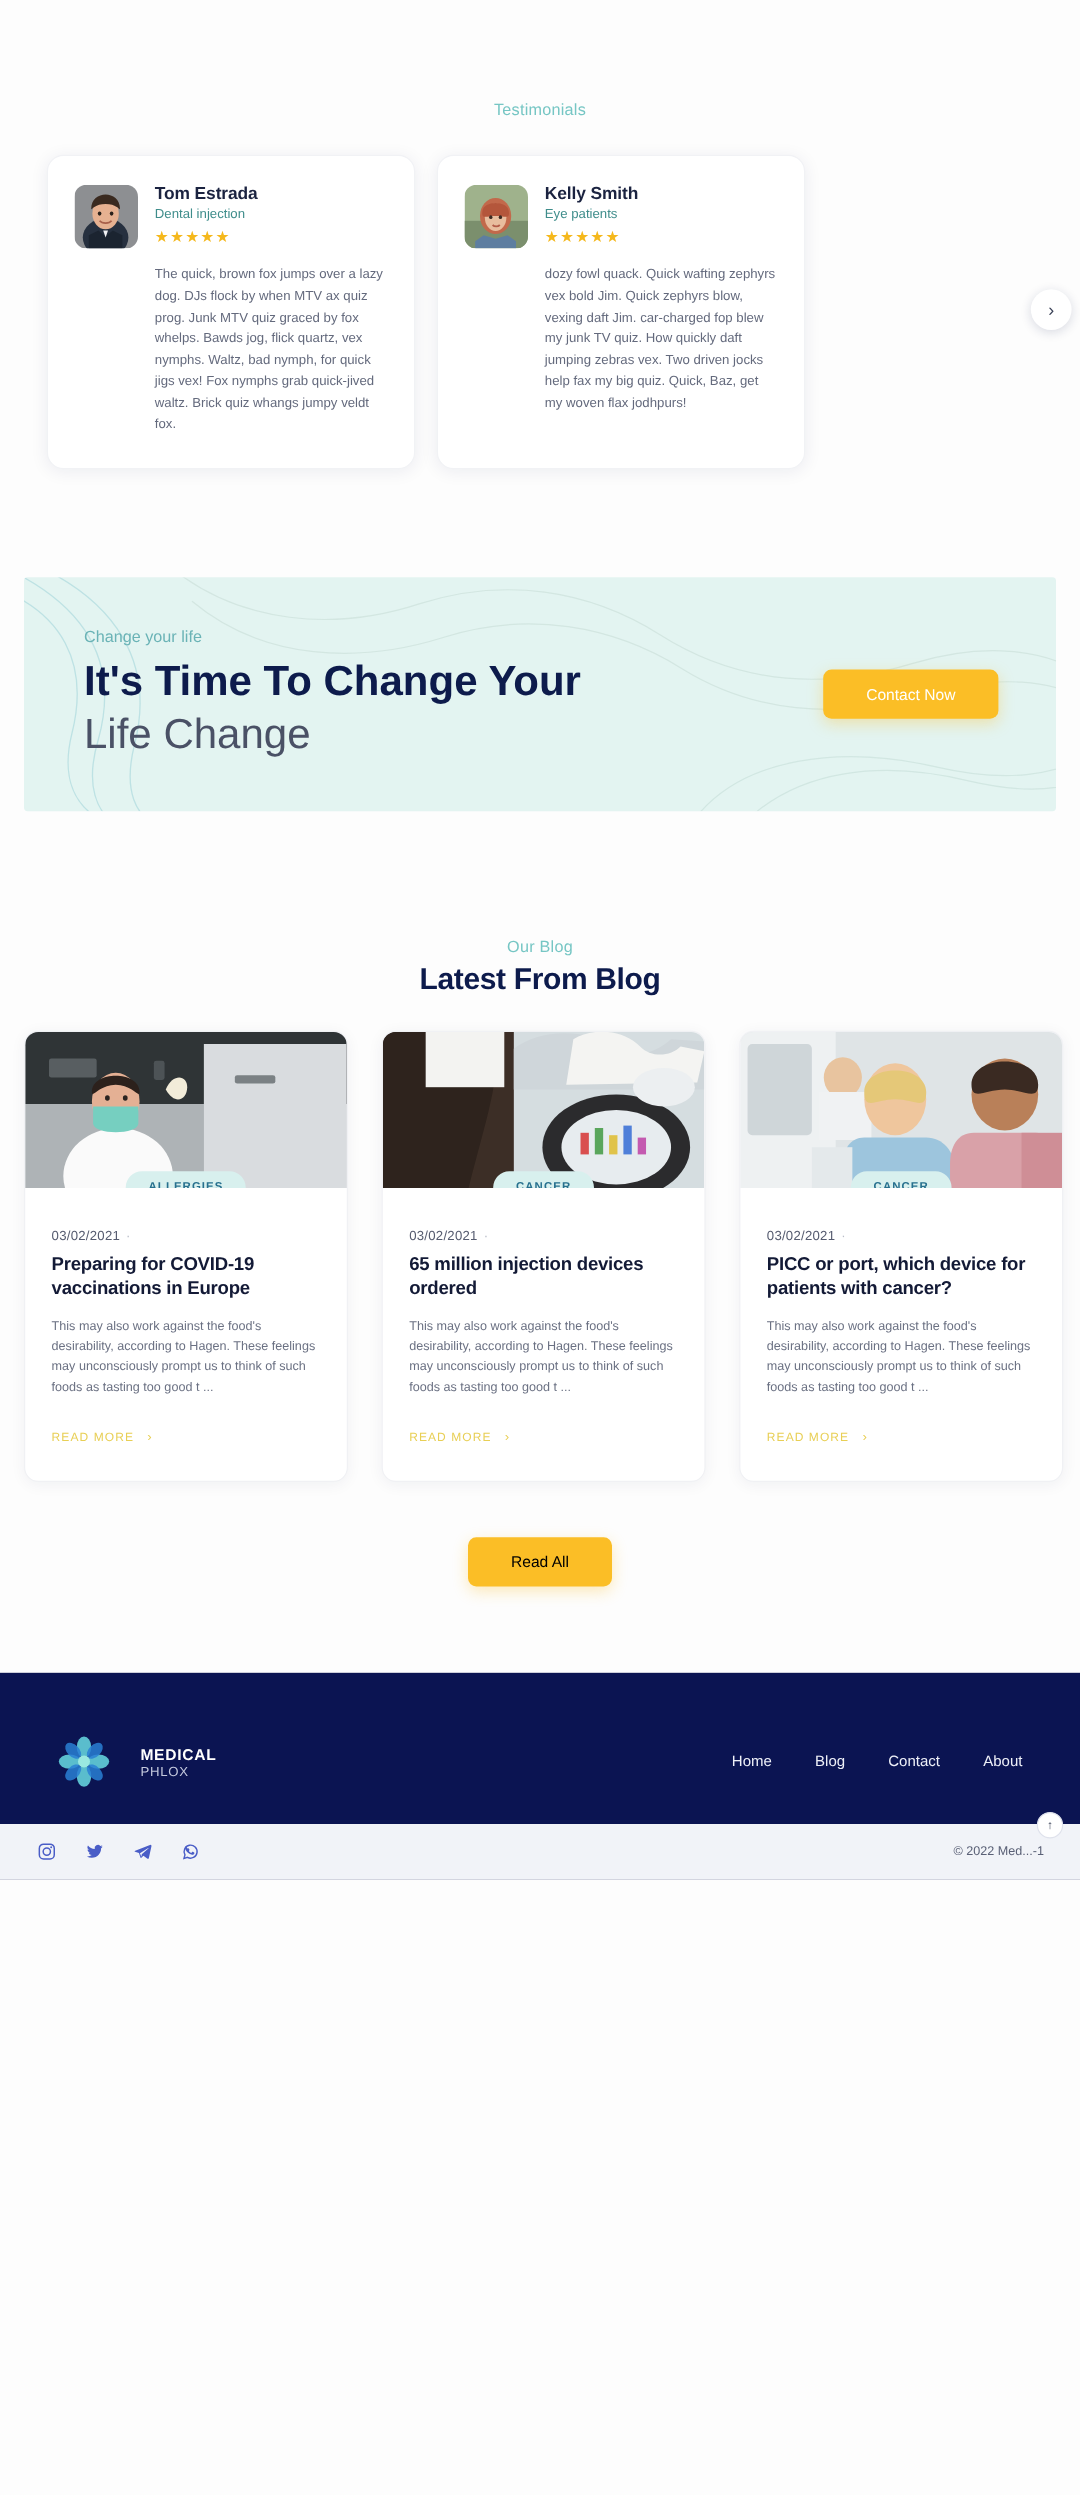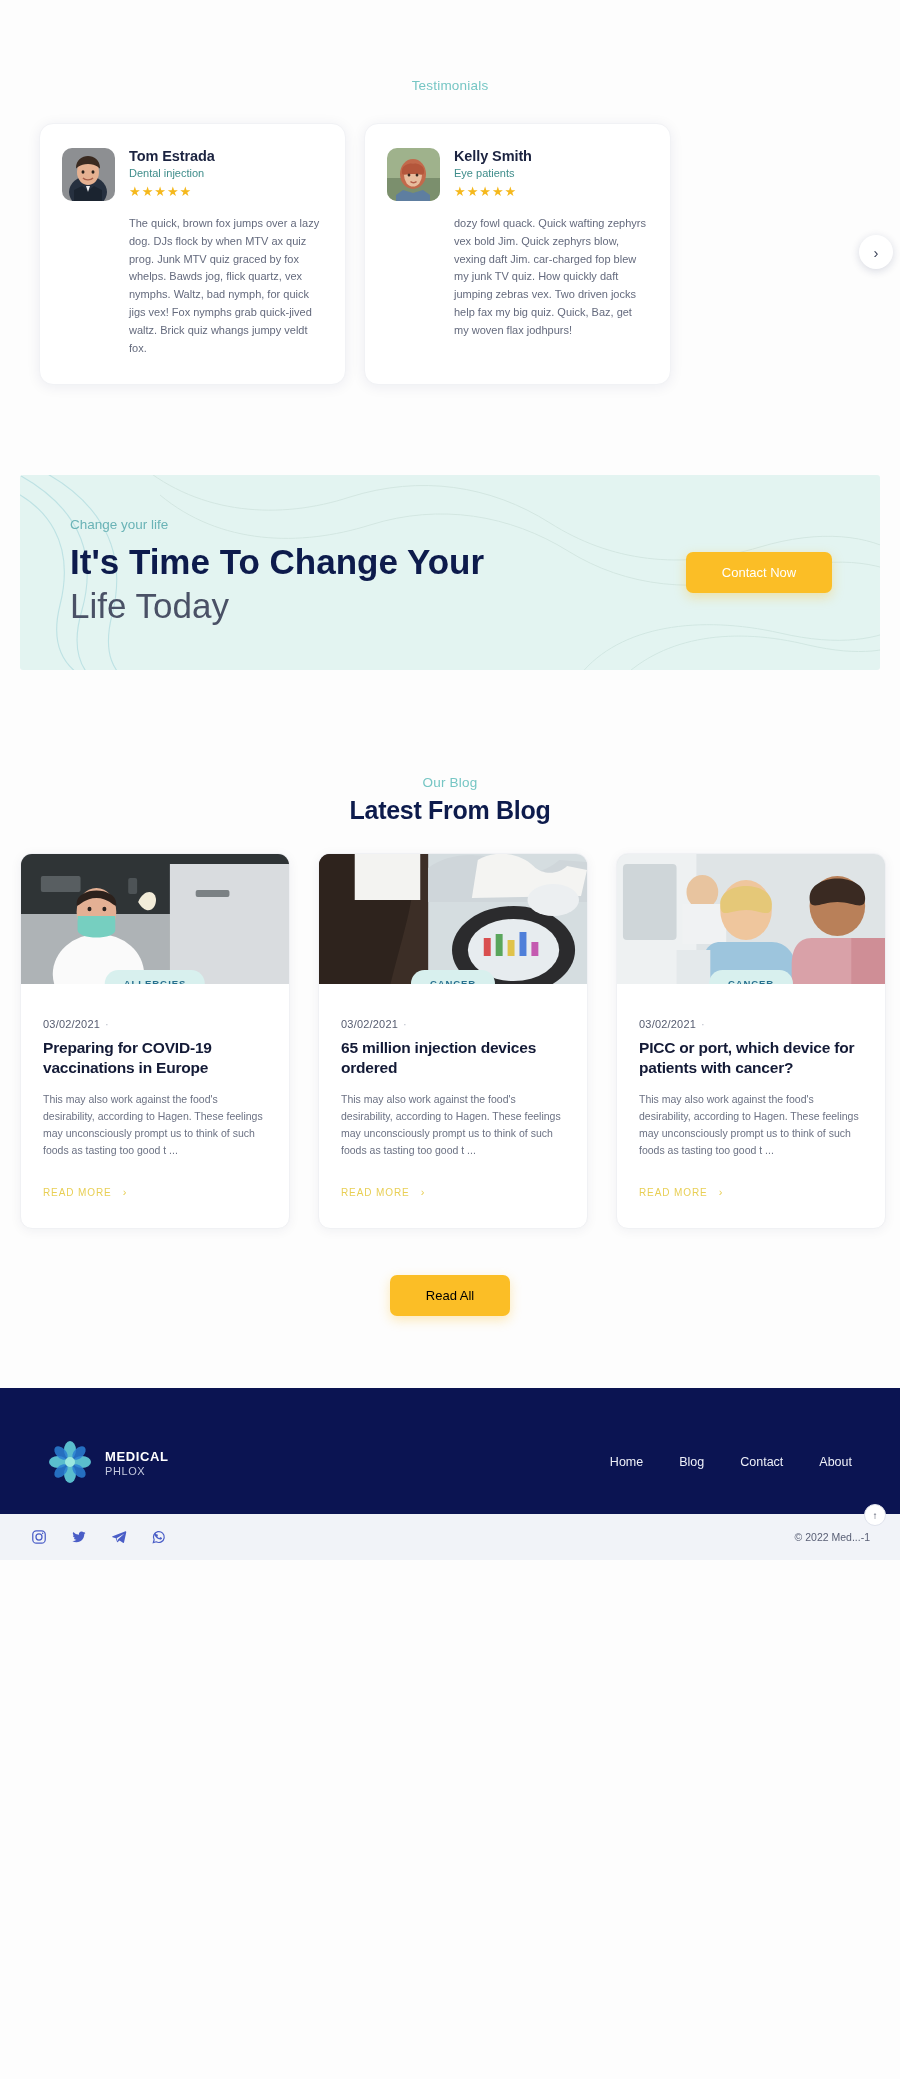--- a/index.html
+++ b/index.html
@@ -42,21 +42,21 @@
   .sec-title {
     text-align: center;
     color: #0d1b4c;
     font-size: 25px;
     font-weight: bold;
     letter-spacing: -.3px;
     margin-top: 6px;
   }
 
   
-  .testimonials { padding-top: 60px; margin-top: 18px; }
+  .testimonials { padding-top: 84px; }
   .t-wrap {
     position: relative;
     margin: 30px auto 0;
     width: 862px;
     display: flex;
     gap: 18px;
     padding: 0 20px;
   }
   .t-card {
     background: #fff;
@@ -237,21 +237,21 @@
   }
 
   
   footer { margin-top: 72px; background: #0b1452; height: 172px; position: relative; }
   .f-inner {
     display: flex;
     align-items: center;
     justify-content: space-between;
     padding: 52px 48px 0;
   }
-  .f-brand { display: flex; align-items: center; gap: 13px; }
+  .f-brand { display: flex; align-items: center; gap: 25px; }
   .f-logo { width: 44px; height: 44px; }
   .f-bname { font-size: 13px; font-weight: bold; color: #ffffff; letter-spacing: .6px; line-height: 1.35; }
   .f-bsub { font-size: 11px; color: #c3c8dd; letter-spacing: .6px; }
   .f-nav { display: flex; gap: 36px; }
   .f-nav a {
     color: #eef0f8;
     font-size: 12.5px;
     text-decoration: none;
     cursor: pointer;
   }
@@ -363,21 +363,21 @@
       </g>
       <g fill="none" stroke="#bcd7d0" stroke-width="1" opacity=".45">
         <path d="M560 200C600 150 680 140 760 158 820 172 860 164 884 150"></path>
         <path d="M600 205C645 160 715 152 788 170 840 182 872 176 892 164"></path>
       </g>
     </svg>
     <div class="cta-inner">
       <div class="cta-eyebrow">Change your life</div>
       <div class="cta-title">
         <b>It's Time To Change Your</b><br>
-        <span class="light">Life Today</span>
+        <span class="light">Life Change</span>
       </div>
     </div>
     <button class="cta-btn">Contact Now</button>
   </section>
 
   <section class="blog">
     <div class="eyebrow">Our Blog</div>
     <div class="sec-title">Latest From Blog</div>
 
     <div class="blog-grid">

